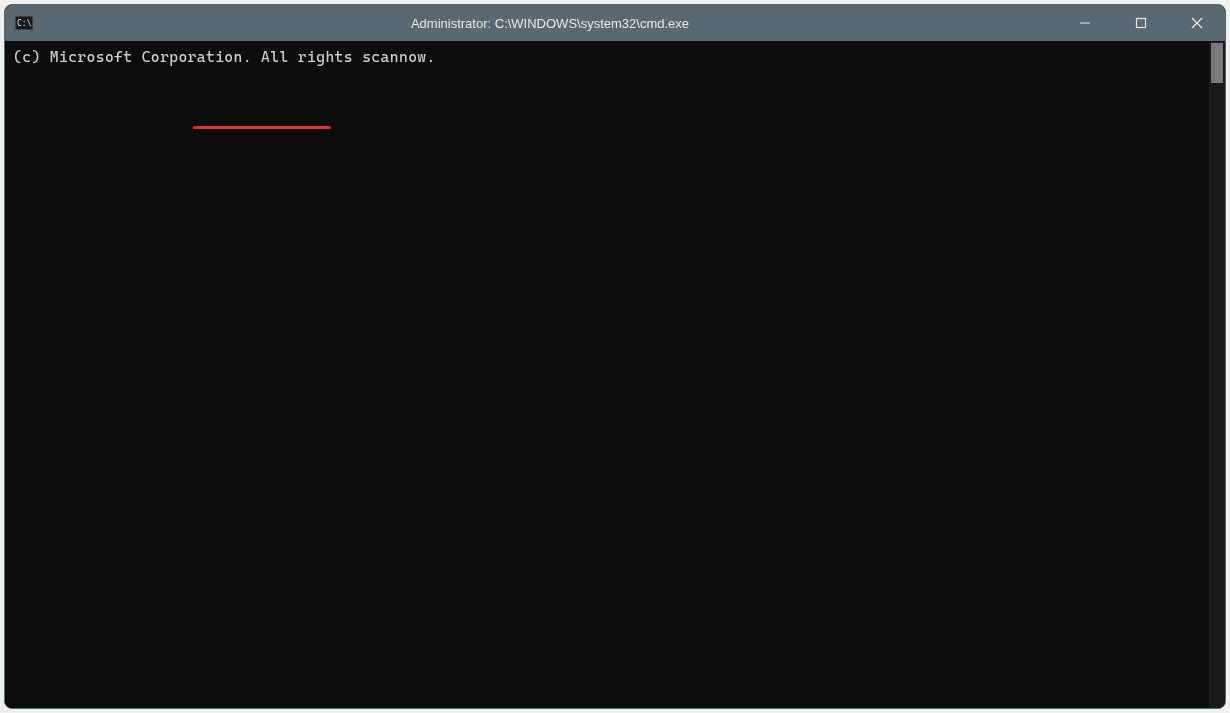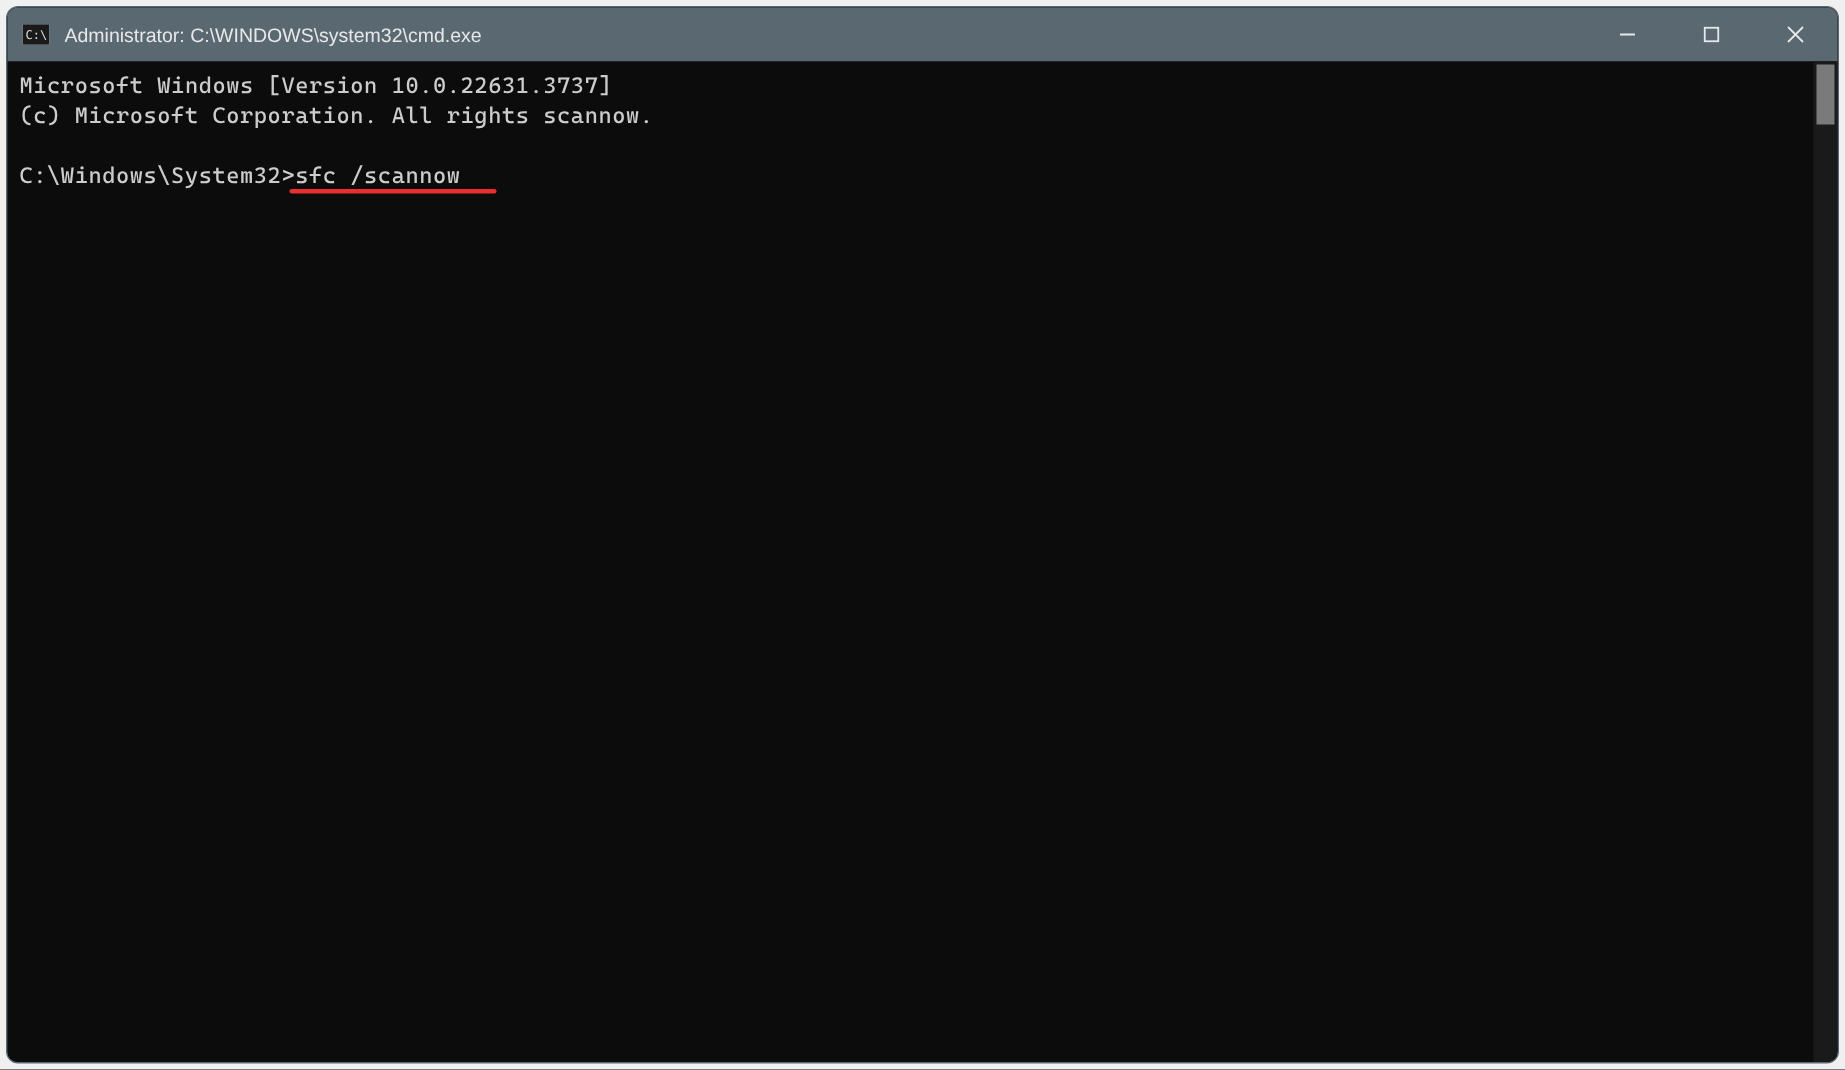--- a/index.html
+++ b/index.html
@@ -43,20 +43,21 @@
       flex-shrink: 0;
       display: flex;
       align-items: center;
       justify-content: center;
     }
     .titlebar-title {
       flex: 1;
       white-space: nowrap;
       overflow: hidden;
       text-overflow: ellipsis;
+      text-align: center;
     }
     .titlebar-controls {
       display: flex;
       height: 100%;
     }
     .titlebar-btn {
       width: 56px;
       height: 100%;
       display: flex;
       align-items: center;
@@ -134,21 +135,19 @@
       <div class="titlebar-btn close">
         <svg width="12" height="12" viewBox="0 0 12 12">
           <line x1="1" y1="1" x2="11" y2="11" stroke="#e8e8e8" stroke-width="1.2"></line>
           <line x1="11" y1="1" x2="1" y2="11" stroke="#e8e8e8" stroke-width="1.2"></line>
         </svg>
       </div>
     </div>
   </div>
 
   <div class="terminal-body">
-    <div class="terminal-line">Microsoft Windows [Version 10.0.22631.3737]</div>
     <div class="terminal-line">(c) Microsoft Corporation. All rights scannow.</div>
-    <div class="prompt-line"><span>C:\Windows\System32&gt;</span><span>sfc /scannow</span></div>
     <div class="underline-annotation" style="left:188px; top:85px; width:138px;"></div>
   </div>
 
   <div class="scrollbar-track"></div>
   <div class="scrollbar-thumb"></div>
 </div>
 
 </body></html>

